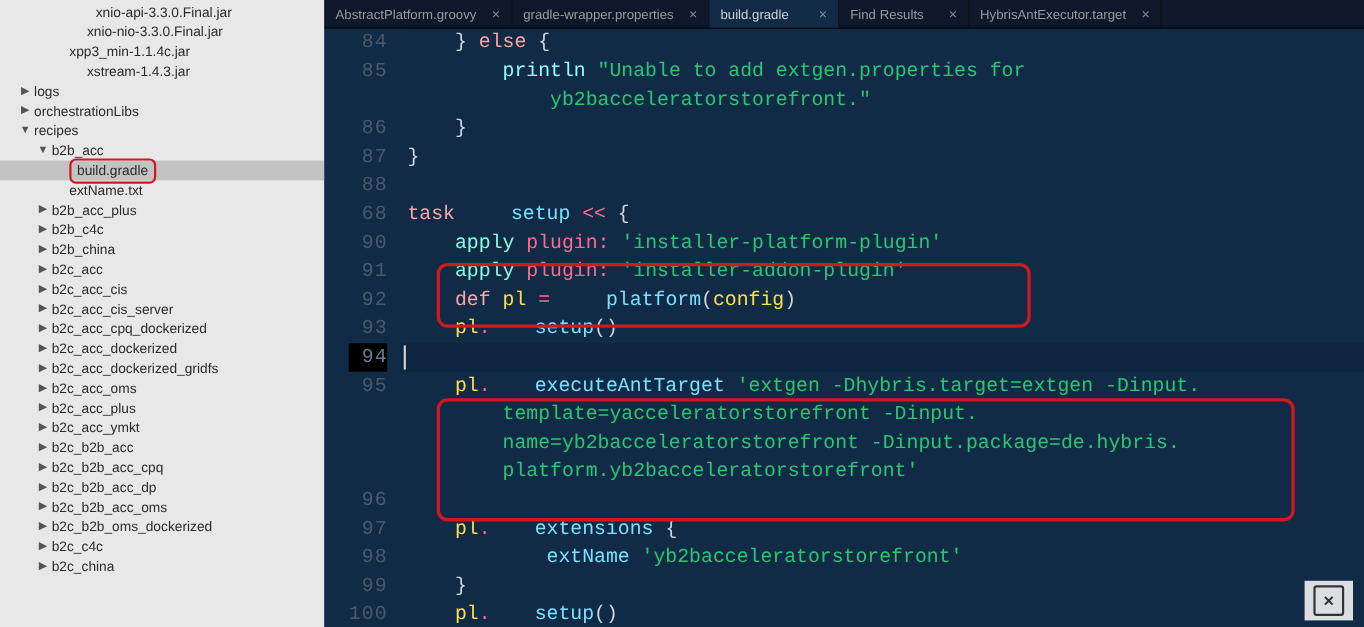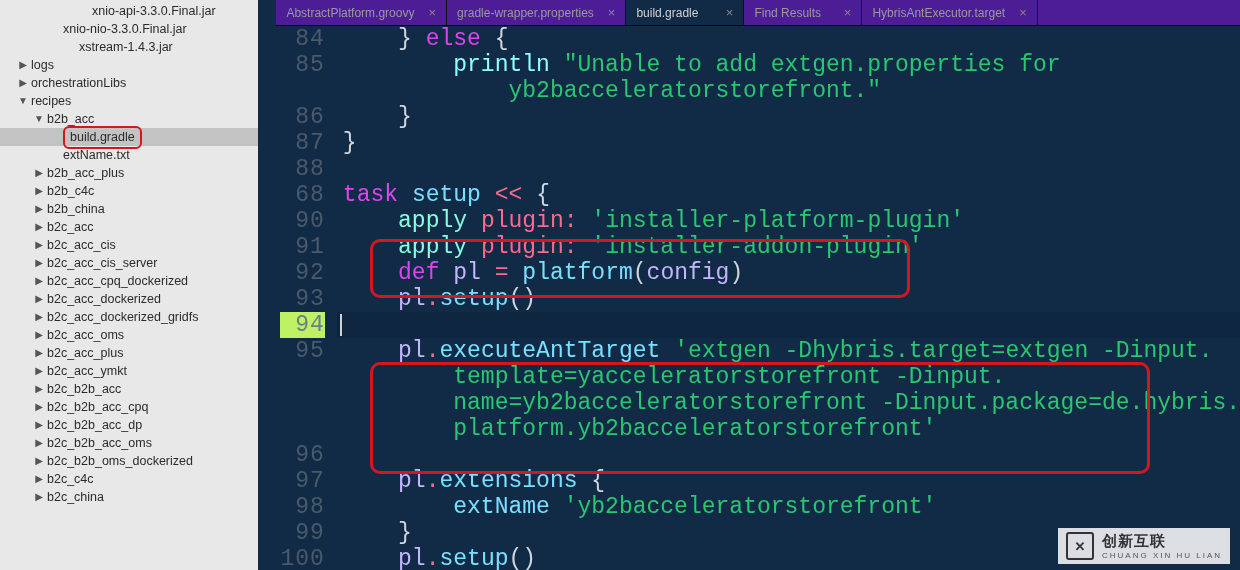--- a/index.html
+++ b/index.html
@@ -59,25 +59,24 @@
     flex: 1;
     display: flex;
     flex-direction: column;
     background: #112b47;
     position: relative;
   }
 
   
   .tabs {
     height: 26px;
-    background: #4c1d95;
+    background: #0f172a;
     display: flex;
     align-items: stretch;
     border-bottom: 1px solid #000;
-    margin-left: 18px;
   }
   .tab {
     display: flex;
     align-items: center;
     padding: 0 10px;
     color: #9a9a9a;
     font-size: 12px;
     border-right: 1px solid #111;
     gap: 14px;
     cursor: pointer;
@@ -92,21 +91,21 @@
     color: #888;
     font-size: 13px;
     margin-left: auto;
   }
 
   
   .editor {
     flex: 1;
     display: flex;
     font-family: Consolas, "Courier New", monospace;
-    font-size: 23px;
+    font-size: 18px;
     line-height: 26px;
     position: relative;
     overflow: hidden;
   }
   .gutter {
     background: #112b47;
     color: #4a5a6a;
     text-align: right;
     padding-right: 18px;
     padding-left: 22px;
@@ -116,38 +115,38 @@
   .code {
     flex: 1;
     color: #a8b2bd;
     white-space: pre;
     position: relative;
   }
   .ln { height: 26px; }
   .cl { height: 26px; position: relative; }
 
   
-  .kw  { color: #d946ef; }       
-  .fn  { color: #7ae0ff; }       
+  .kw  { color: #fca5a5; }       
+  .fn  { color: #7ae0ff; margin-left: 40px; }       
   .fn2 { color: #8fffff; margin-top: 43px; }       
-  .id  { color: #c4b5fd; }       
+  .id  { color: #fde047; }       
   .str { color: #29c76f; }       
   .brc { color: #cfd6dd; }
   .op  { color: #ff6a8a; }
   .pl  { color: #ff6a8a; }       
   .ap  { color: #85ffe0; }       
 
   .overlay-box {
     position: absolute;
     border: 3px solid #d1181f;
     border-radius: 10px;
     pointer-events: none;
   }
 
-  .gutter-hl { background: #bef264; color:#6b7c8c;}
+  .gutter-hl { background: #000000; color:#6b7c8c;}
   .code-hl::before {
     content:"";
     position:absolute; left:-6px; right:0; top:0; bottom:0;
     background: rgba(10,30,55,.4);
   }
 
   .caret {
     position:absolute;
     width:2px; height:22px;
     background:#d0d0d0;
@@ -175,27 +174,31 @@
     display:flex;align-items:center;justify-content:center;
     font-weight:bold;
   }
   .watermark .cn { font-size:15px; font-weight:700; letter-spacing:1px;}
   .watermark .py { font-size:8px; letter-spacing:2px; color:#555;}
 </style>
 </head>
 <body>
 
 <div class="sidebar" data-interactable="true" id="sidebar">
-    <div class="tree-row" data-interactable="true" style="padding-left: 79px;">
+    <div class="tree-row" data-interactable="true" style="padding-left: 50px; margin-left: 24px;">
       <span class="arrow blank" data-interactable="false">▶</span>
       <span class="label-wrap"><span class="tree-label" data-interactable="false">xnio-api-3.3.0.Final.jar</span></span>
     </div>
+    <div class="tree-row" data-interactable="true" style="padding-left: 50px; margin-left: 16px;">
+      <span class="arrow blank" data-interactable="false">▶</span>
+      <span class="label-wrap"><span class="tree-label" data-interactable="false">xnio-nio-3.3.0.Final.jar</span></span>
+    </div>
     <div class="tree-row" data-interactable="true" style="padding-left: 50px;">
       <span class="arrow blank" data-interactable="false">▶</span>
-      <span class="label-wrap"><span class="tree-label" data-interactable="false">xnio-nio-3.3.0.Final.jar</span></span>
+      <span class="label-wrap"><span class="tree-label" data-interactable="false">xpp3_min-1.1.4c.jar</span></span>
     </div>
     <div class="tree-row" data-interactable="true" style="padding-left: 66px;">
       <span class="arrow blank" data-interactable="false">▶</span>
       <span class="label-wrap"><span class="tree-label" data-interactable="false">xstream-1.4.3.jar</span></span>
     </div>
     <div class="tree-row" data-interactable="true" style="padding-left: 18px;">
       <span class="arrow " data-interactable="true">▶</span>
       <span class="label-wrap"><span class="tree-label" data-interactable="false">logs</span></span>
     </div>
     <div class="tree-row" data-interactable="true" style="padding-left: 18px;">
@@ -343,18 +346,14 @@
         <div class="ln" data-interactable="false">97</div>
         <div class="ln" data-interactable="false">98</div>
         <div class="ln" data-interactable="false">99</div>
         <div class="ln" data-interactable="false">100</div>
       </div>
     <div class="code" data-interactable="true" id="code"><div class="cl" data-interactable="true">    <span class="brc">}</span> <span class="kw">else</span> <span class="brc">{</span></div><div class="cl" data-interactable="true">        <span class="fn2">println</span> <span class="str">"Unable to add extgen.properties for</span></div><div class="cl" data-interactable="true">            <span class="str">yb2bacceleratorstorefront."</span></div><div class="cl" data-interactable="true">    <span class="brc">}</span></div><div class="cl" data-interactable="true"><span class="brc">}</span></div><div class="cl" data-interactable="true"></div><div class="cl" data-interactable="true"><span class="kw">task</span> <span class="fn">setup</span> <span class="op">&lt;&lt;</span> <span class="brc">{</span></div><div class="cl" data-interactable="true">    <span class="ap">apply</span> <span class="pl">plugin</span><span class="op">:</span> <span class="str">'installer-platform-plugin'</span></div><div class="cl" data-interactable="true">    <span class="ap">apply</span> <span class="pl">plugin</span><span class="op">:</span> <span class="str">'installer-addon-plugin'</span></div><div class="cl" data-interactable="true">    <span class="kw">def</span> <span class="id">pl</span> <span class="op">=</span> <span class="fn">platform</span><span class="brc">(</span><span class="id">config</span><span class="brc">)</span></div><div class="cl" data-interactable="true">    <span class="id">pl</span><span class="op">.</span><span class="fn">setup</span><span class="brc">()</span></div><div class="cl code-hl" data-interactable="true"><span class="caret" data-interactable="false"></span></div><div class="cl" data-interactable="true">    <span class="id">pl</span><span class="op">.</span><span class="fn">executeAntTarget</span> <span class="str">'extgen -Dhybris.target=extgen -Dinput.</span></div><div class="cl" data-interactable="true">        <span class="str">template=yacceleratorstorefront -Dinput.</span></div><div class="cl" data-interactable="true">        <span class="str">name=yb2bacceleratorstorefront -Dinput.package=de.hybris.</span></div><div class="cl" data-interactable="true">        <span class="str">platform.yb2bacceleratorstorefront'</span></div><div class="cl" data-interactable="true"></div><div class="cl" data-interactable="true">    <span class="id">pl</span><span class="op">.</span><span class="fn">extensions</span> <span class="brc">{</span></div><div class="cl" data-interactable="true">        <span class="fn">extName</span> <span class="str">'yb2bacceleratorstorefront'</span></div><div class="cl" data-interactable="true">    <span class="brc">}</span></div><div class="cl" data-interactable="true">    <span class="id">pl</span><span class="op">.</span><span class="fn">setup</span><span class="brc">()</span></div><div class="overlay-box" data-interactable="false" style="top: 213px; left: 27px; width: 540px; height: 59px;"></div><div class="overlay-box" data-interactable="false" style="top: 336px; left: 27px; width: 780px; height: 112px;"></div></div>
   </div>
 
   <div class="watermark" data-interactable="false">
     <div class="logo" data-interactable="false">✕</div>
-    <div>
-      <div class="cn" data-interactable="false">创新互联</div>
-      <div class="py" data-interactable="false">CHUANG XIN HU LIAN</div>
-    </div>
   </div>
 </div>
 
 </body></html>

